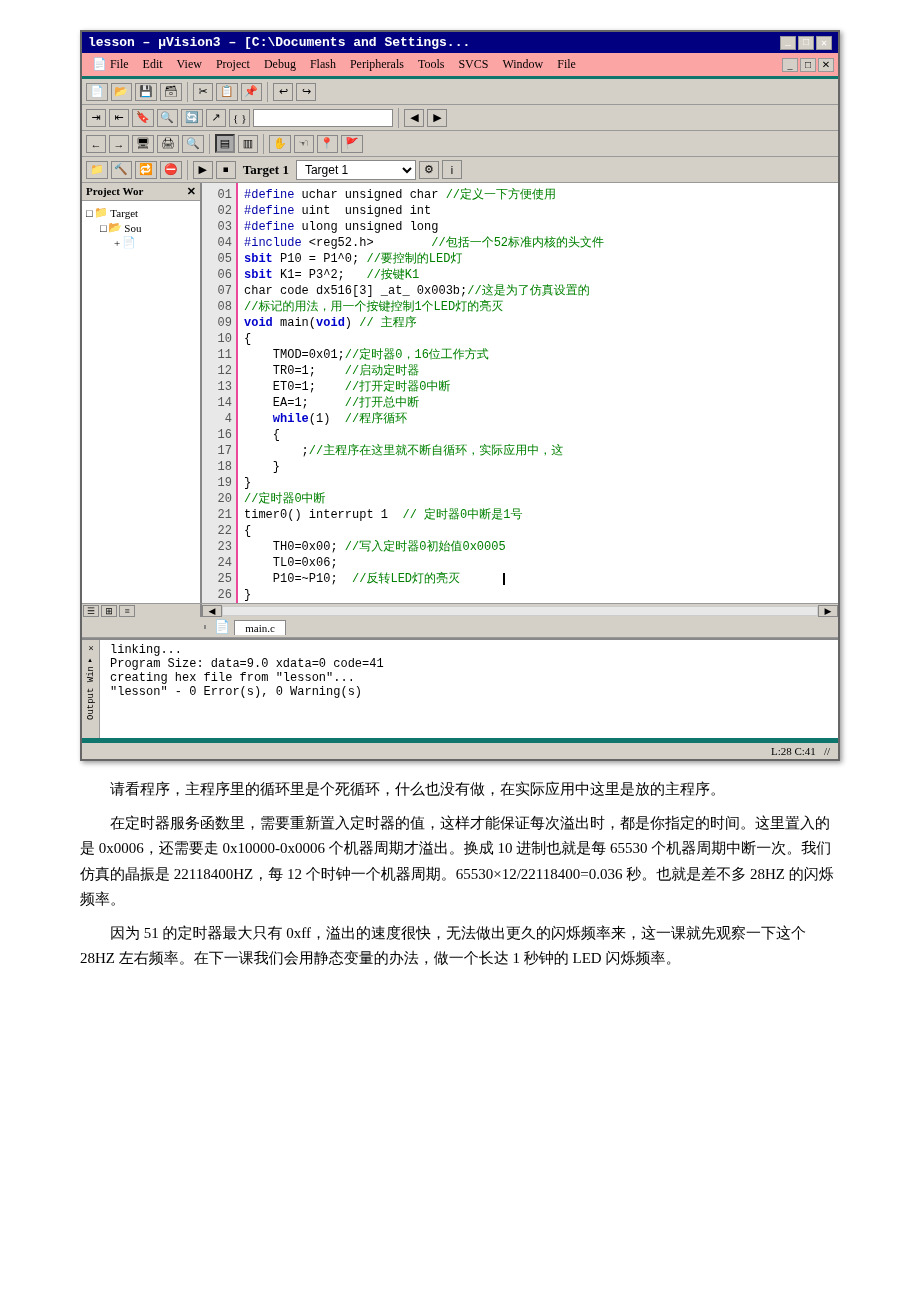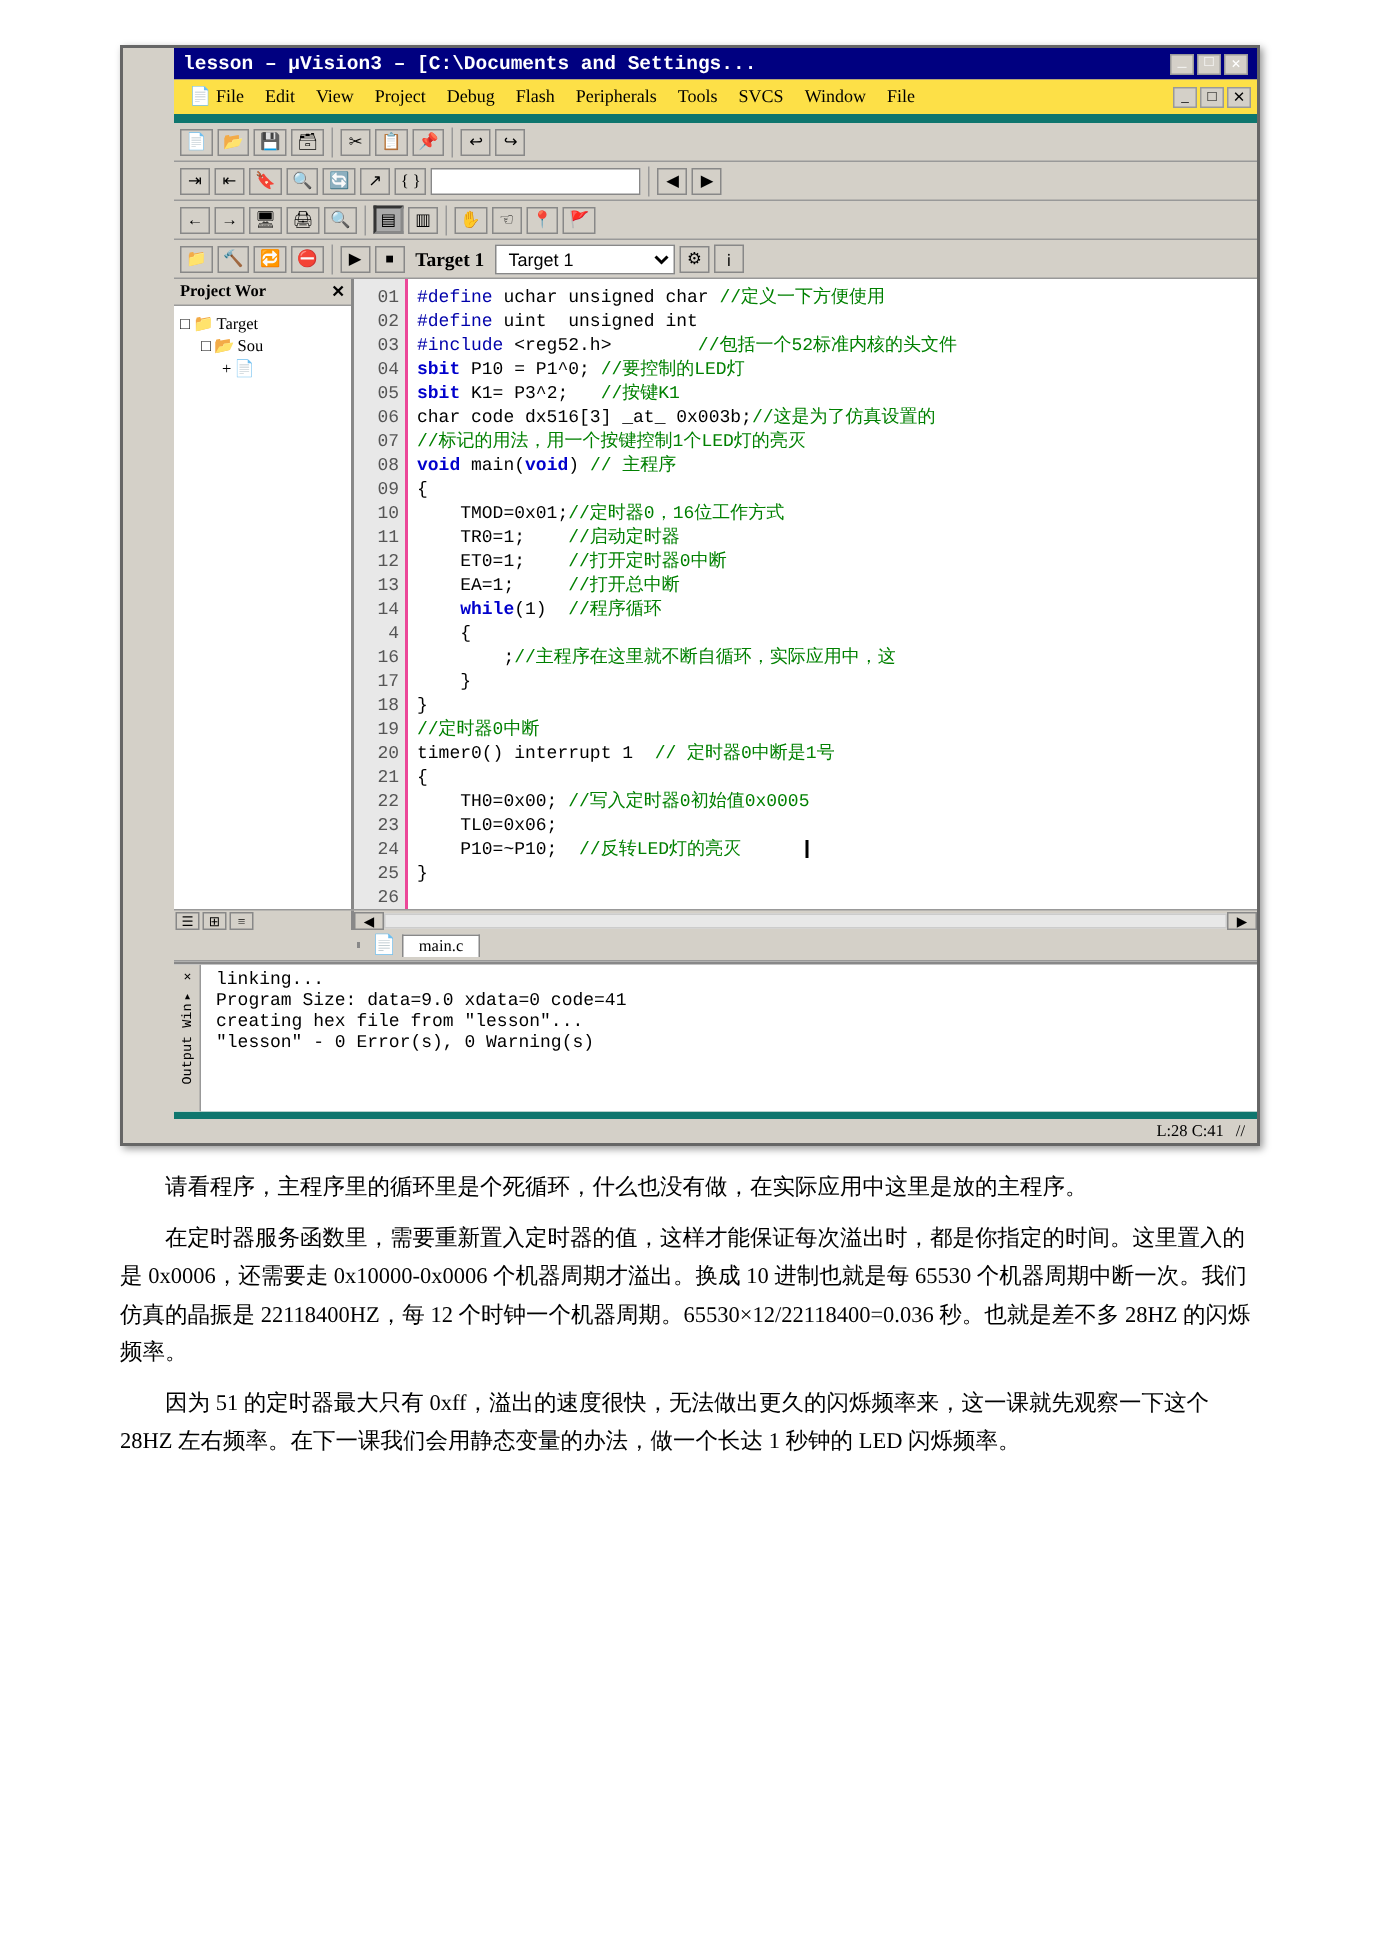--- a/index.html
+++ b/index.html
@@ -11,21 +11,20 @@
       padding: 20px;
       width: 920px;
     }
 
     .ide-window {
       border: 2px solid #666;
       background: #d4d0c8;
       margin: 10px auto;
       width: 760px;
       box-shadow: 2px 2px 5px rgba(0,0,0,0.4);
-      padding-left: 34px;
     }
 
     .title-bar {
       background: #000080;
       color: #fff;
       font-family: 'Courier New', monospace;
       font-size: 13px;
       font-weight: bold;
       padding: 3px 6px;
       display: flex;
@@ -44,22 +43,22 @@
       width: 16px;
       height: 14px;
       font-size: 10px;
       display: flex;
       align-items: center;
       justify-content: center;
       cursor: pointer;
     }
 
     .menu-bar {
-      background: #fde047;
-      border-bottom: 6px solid #0f766e;
+      background: #fca5a5;
+      border-bottom: 3px solid #0f766e;
       display: flex;
       align-items: center;
       padding: 2px 4px;
       font-size: 12px;
       gap: 2px;
     }
 
     .menu-item {
       padding: 2px 6px;
       cursor: pointer;
@@ -407,20 +406,21 @@
           <div>21</div>
             <div>22</div>
             <div>23</div>
             <div>24</div>
             <div>25</div>
           <div>26</div>
         </div>
         <div class="code-lines">
           <div class="code-line"><span class="pp">#define</span> uchar unsigned char <span class="cm">//定义一下方便使用</span></div>
           <div class="code-line"><span class="pp">#define</span> uint  unsigned int</div>
+          <div class="code-line"><span class="pp">#define</span> ulong unsigned long</div>
           <div class="code-line"><span class="pp">#include</span> &lt;reg52.h&gt;        <span class="cm">//包括一个52标准内核的头文件</span></div>
           <div class="code-line"></div>
           <div class="code-line"><span class="kw">sbit</span> P10 = P1^0; <span class="cm">//要控制的LED灯</span></div>
           <div class="code-line"><span class="kw">sbit</span> K1= P3^2;   <span class="cm">//按键K1</span></div>
           <div class="code-line"></div>
           <div class="code-line">char code dx516[3] _at_ 0x003b;<span class="cm">//这是为了仿真设置的</span></div>
           <div class="code-line"><span class="cm">//标记的用法，用一个按键控制1个LED灯的亮灭</span></div>
           <div class="code-line"><span class="kw">void</span> main(<span class="kw">void</span>) <span class="cm">// 主程序</span></div>
           <div class="code-line">{</div>
           <div class="code-line">    TMOD=0x01;<span class="cm">//定时器0，16位工作方式</span></div>

